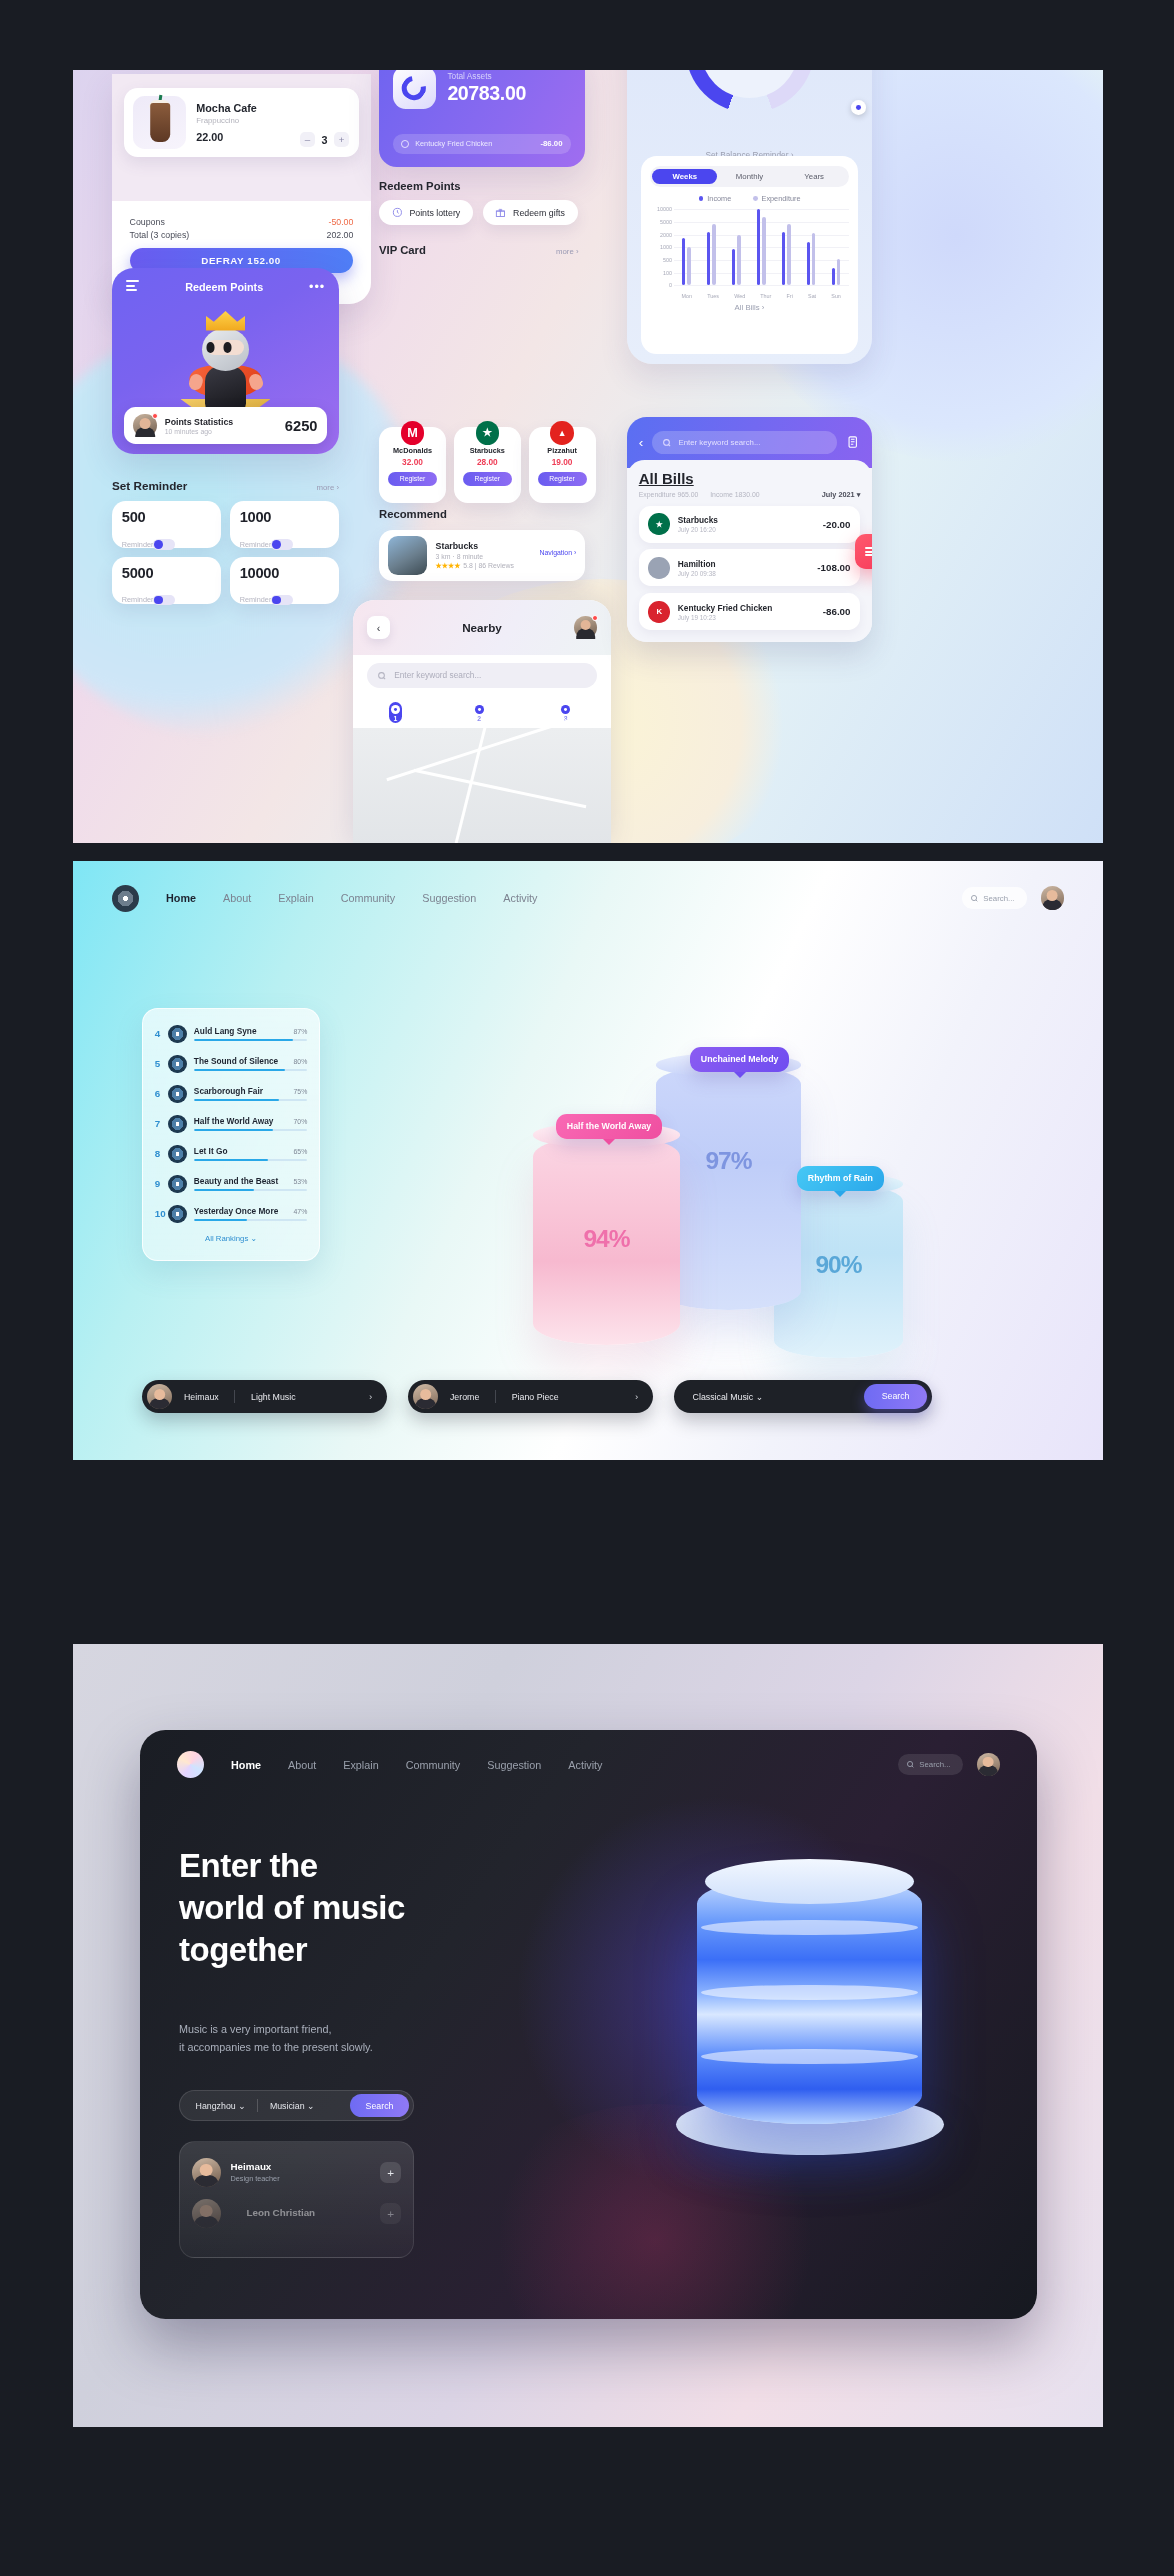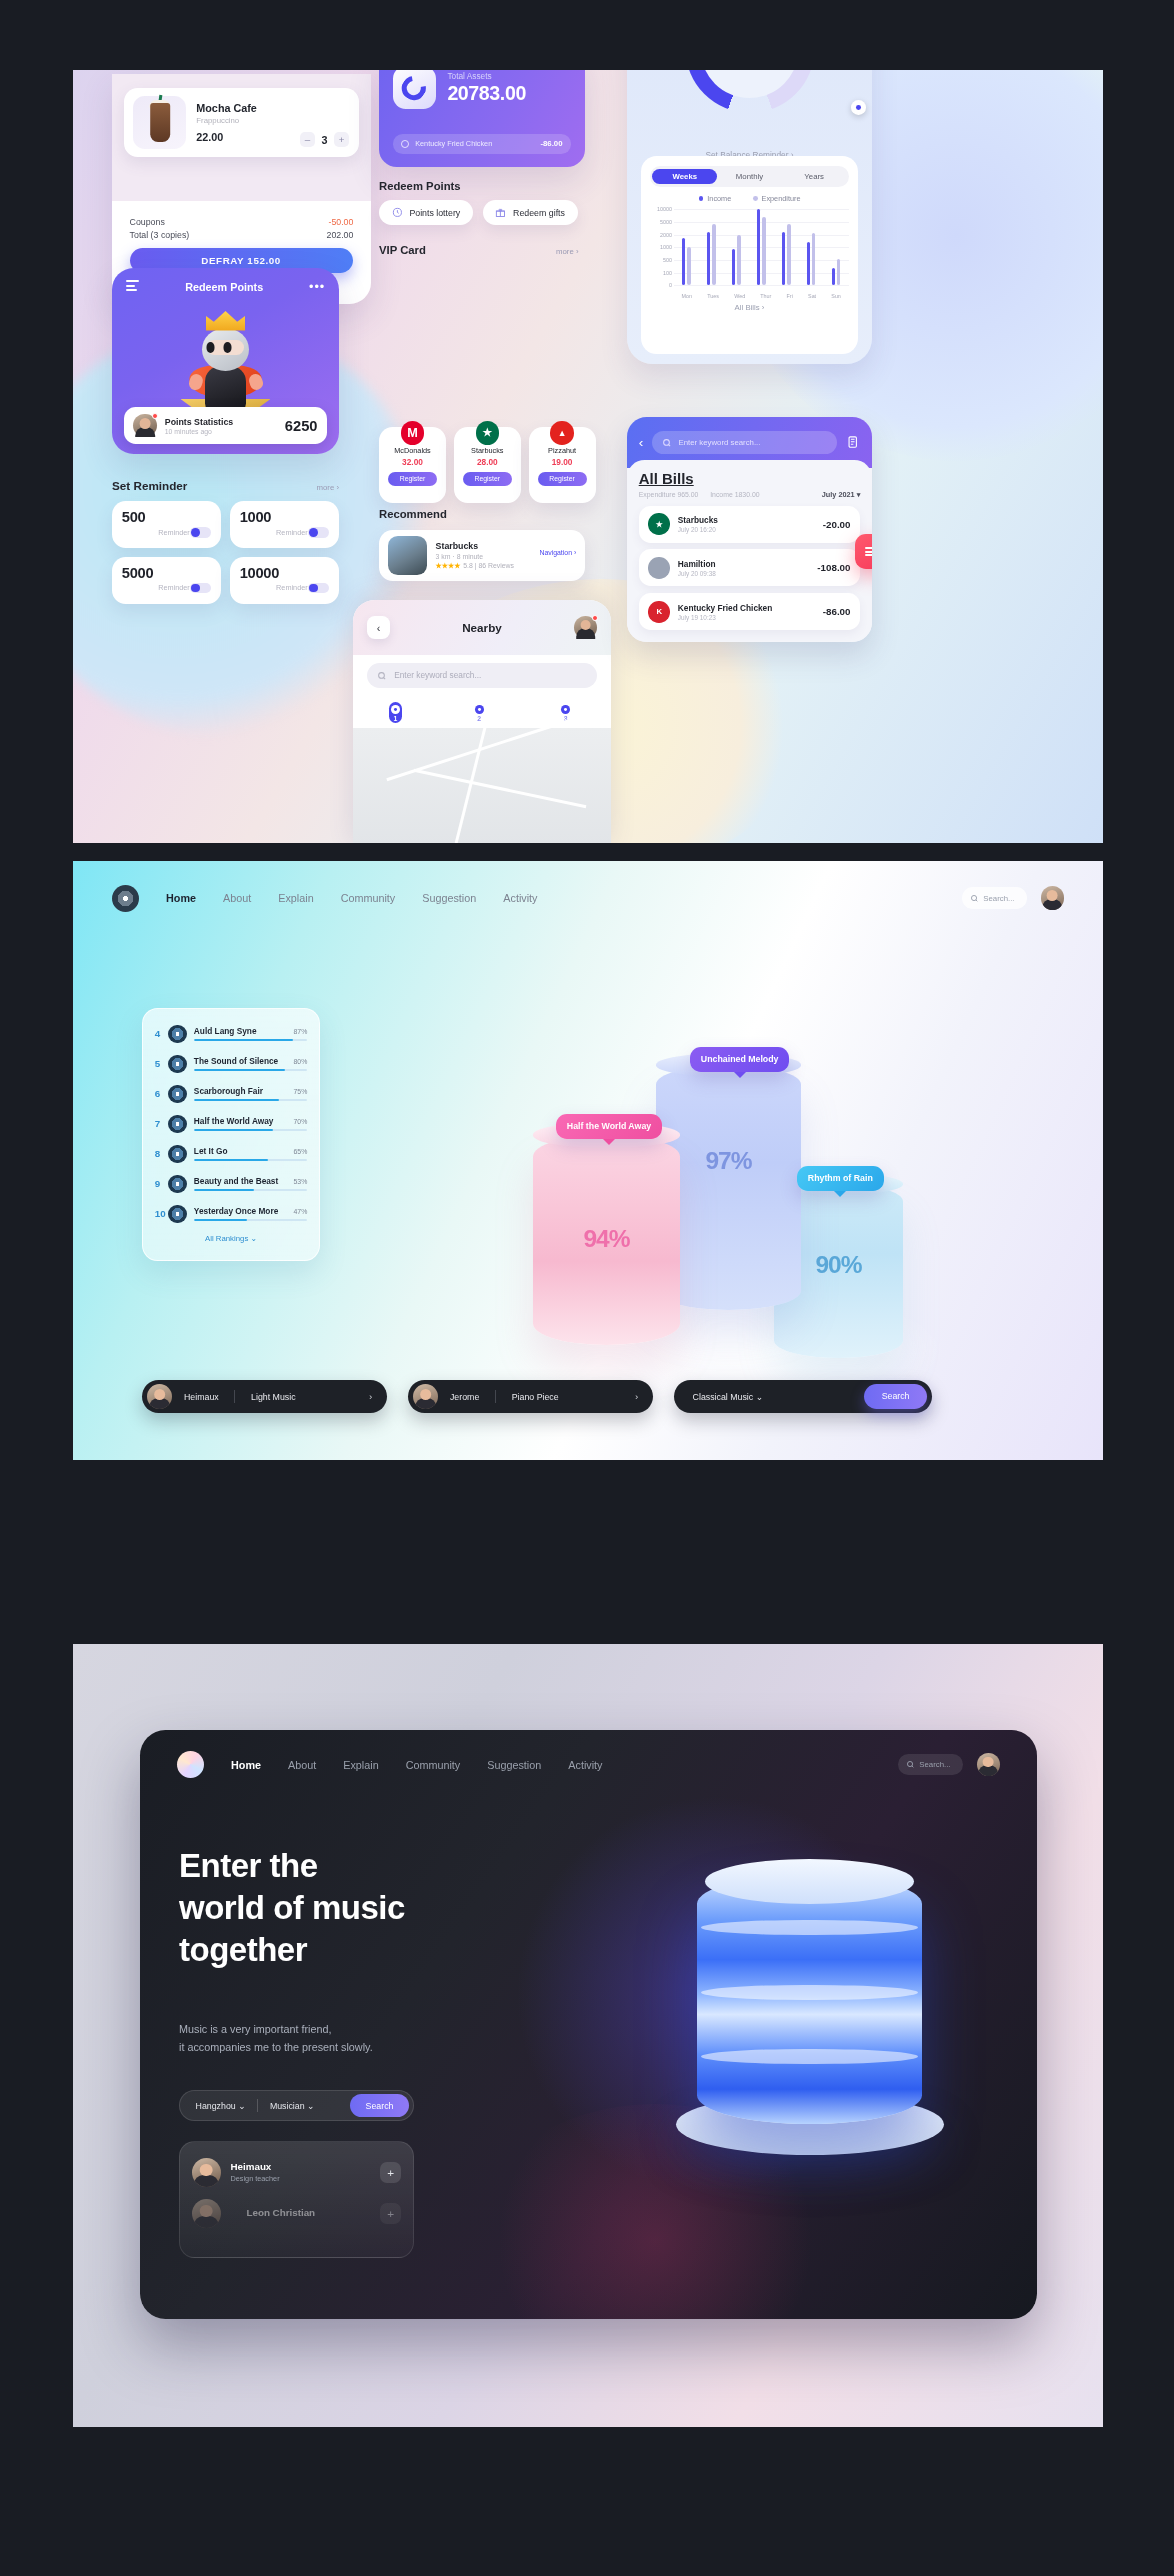--- a/index.html
+++ b/index.html
@@ -87,21 +87,21 @@
   .statsSub{font-size:6.9px;color:#b6b6c0;margin-top:1px;}
   .statsVal{font-size:14.7px;font-weight:700;color:#1d1f26;}
 
   
   .remTitleRow{position:absolute;left:39px;top:409px;width:227px;display:flex;align-items:baseline;justify-content:space-between;}
   .remTitle{font-size:11.7px;font-weight:700;color:#24262e;}
   .moreLink{font-size:7.8px;color:#9a9ab4;}
   .remGrid{position:absolute;left:39px;top:431px;width:227px;display:grid;grid-template-columns:1fr 1fr;gap:8.8px;}
   .remBox{background:#fff;border-radius:13.7px;height:47px;padding:7.8px 9.8px;box-shadow:0 7.8px 17.6px rgba(80,70,130,.10);}
   .remNum{font-size:14.7px;font-weight:700;color:#1f2129;letter-spacing:-0.3px;}
-  .remFoot{display:flex;align-items:center;justify-content:flex-end;margin-top:2px;}
+  .remFoot{display:flex;align-items:center;justify-content:flex-start;margin-top:14px;}
   .remLbl{font-size:7.3px;color:#b5b5c1;}
   .toggle{width:21.5px;height:10.8px;border-radius:5.9px;background:#e6e4f7;position:relative;}
   .toggle i{position:absolute;left:1px;top:1px;width:8.8px;height:8.8px;border-radius:50%;background:#4b46ef;}
 
   
   .assetCard{left:306px;top:-19.6px;width:206px;height:117px;border-radius:17.6px;
       background:linear-gradient(120deg,#6f64f0,#8a6af0 60%,#a06df0);overflow:hidden;}
   .assetInner{display:flex;align-items:center;padding:15.7px 0 0 13.7px;}
   .assetIcon{width:43px;height:43px;border-radius:12.7px;background:linear-gradient(150deg,#ffffff,#dcd9fb);
       display:flex;align-items:center;justify-content:center;flex:none;}
@@ -119,21 +119,21 @@
   .chipRow{position:absolute;display:flex;gap:9.8px;}
   .chip{height:25.4px;border-radius:12.7px;background:#fff;display:flex;align-items:center;padding:0 12.7px;gap:6.9px;
       box-shadow:0 5.9px 13.7px rgba(80,70,130,.10);font-size:8.8px;color:#2a2c35;}
   .chip svg{flex:none;}
 
   .vipRow{position:absolute;left:306px;top:357px;display:flex;gap:7.8px;}
   .vipCard{width:67px;height:76px;background:#fff;border-radius:13.7px;box-shadow:0 7.8px 17.6px rgba(80,70,130,.12);
       display:flex;flex-direction:column;align-items:center;padding-top:5.9px;}
   .brandLogo{width:23.5px;height:23.5px;border-radius:50%;margin-top:-11.7px;display:flex;align-items:center;justify-content:center;
       font-size:12.7px;font-weight:700;color:#fff;}
-  .vipName{font-size:7.3px;font-weight:400;color:#23252c;margin-top:1px;}
+  .vipName{font-size:7.3px;font-weight:700;color:#23252c;margin-top:1px;}
   .vipAmt{font-size:8.3px;font-weight:700;color:#ef3d56;margin-top:2px;}
   .regBtn{margin-top:4.9px;width:49px;height:14.7px;border-radius:7.8px;background:linear-gradient(90deg,#6a5cf0,#8d6cf3);
       color:#fff;font-size:6.9px;display:flex;align-items:center;justify-content:center;}
 
   .recCard{position:absolute;left:306px;top:460px;width:206px;height:51px;background:#fff;border-radius:13.7px;
       box-shadow:0 7.8px 17.6px rgba(80,70,130,.12);display:flex;align-items:center;padding:5.9px 8.8px;}
   .recThumb{width:39px;height:39px;border-radius:9.8px;flex:none;
       background:linear-gradient(150deg,#8fb6d8,#6b7f8e 55%,#3c4a52);}
   .recTxt{margin-left:8.8px;flex:1;}
   .recName{font-size:8.8px;font-weight:700;color:#23252c;}

